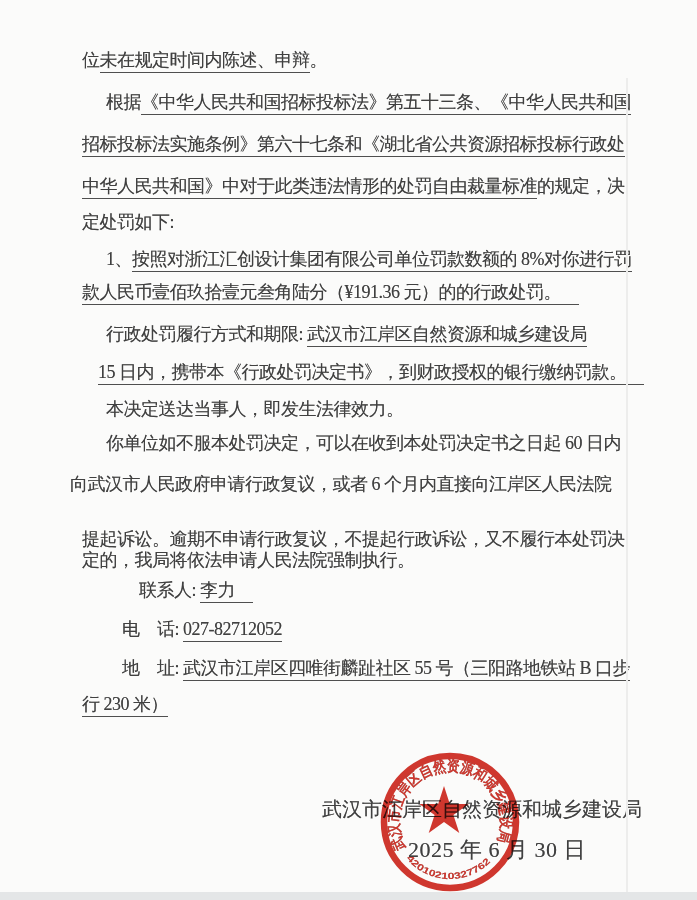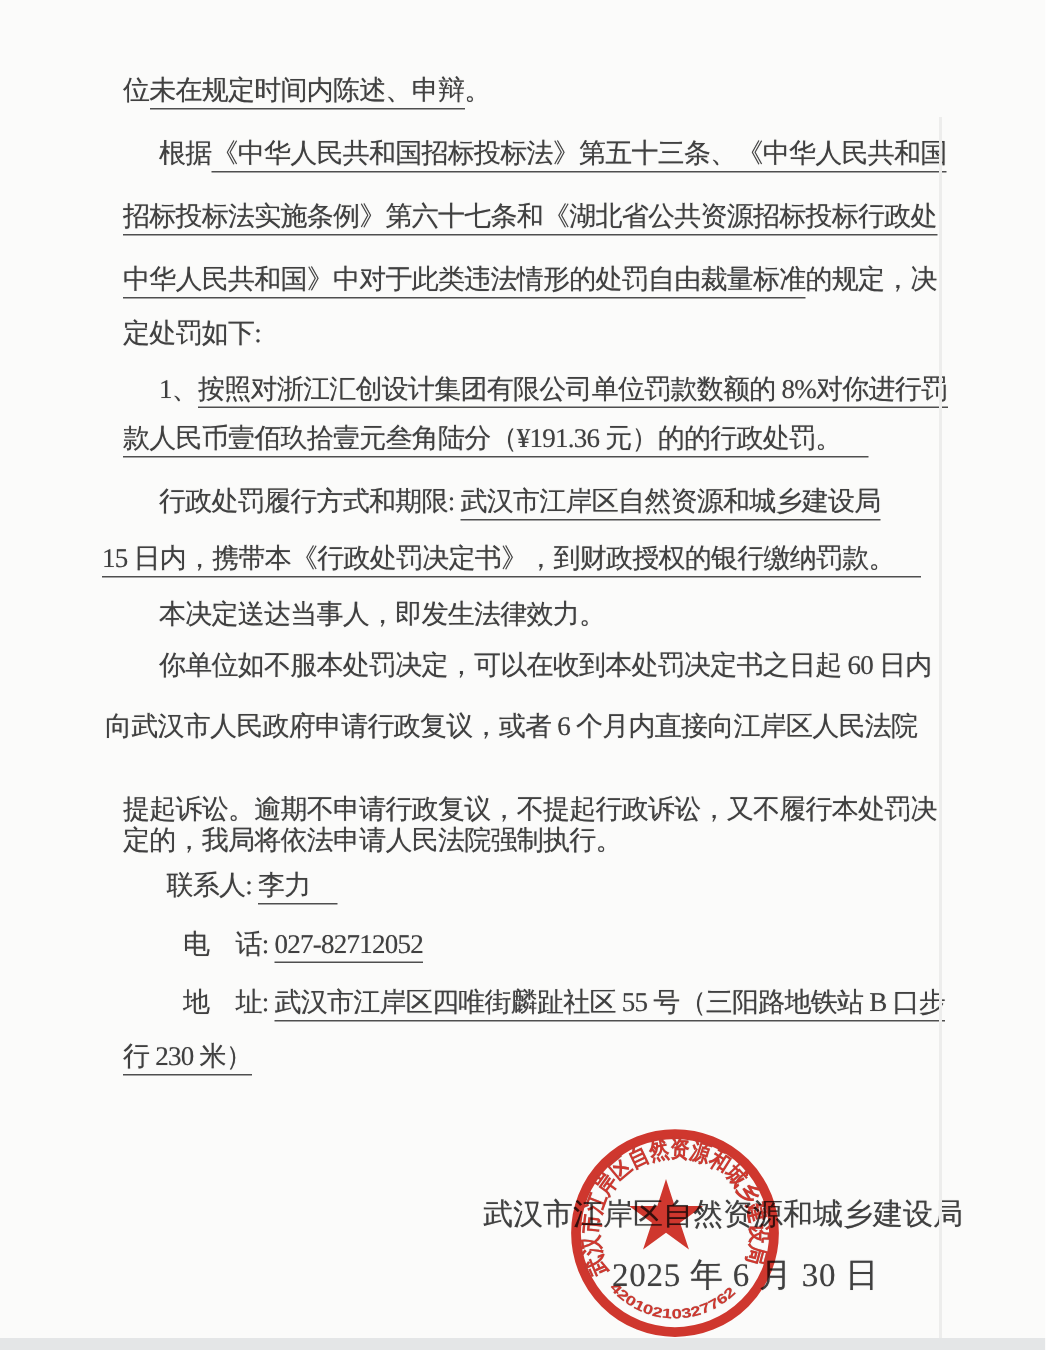--- a/index.html
+++ b/index.html
@@ -85,27 +85,27 @@
 
   <div id="body-text">
       <div class="tline" style="top: 48px; left: 82px;"><span>位</span><span class="u">未在规定时间内陈述、申辩</span><span>。</span></div>
       <div class="tline" style="top: 90px; left: 106px;"><span>根据</span><span class="u">《中华人民共和国招标投标法》第五十三条、《中华人民共和国</span></div>
       <div class="tline" style="top: 132px; left: 82px;"><span class="u">招标投标法实施条例》第六十七条和《湖北省公共资源招标投标行政处</span></div>
       <div class="tline" style="top: 174px; left: 82px;"><span class="u">中华人民共和国》中对于此类违法情形的处罚自由裁量标准</span><span>的规定，决</span></div>
       <div class="tline" style="top: 210px; left: 82px; text-align: center;"><span>定处罚如下:</span></div>
       <div class="tline" style="top: 247px; left: 106px; font-family: Liberation Serif, serif;"><span>1、</span><span class="u">按照对浙江汇创设计集团有限公司单位罚款数额的 8%对你进行罚</span></div>
       <div class="tline" style="top: 280px; left: 82px;"><span class="u">款人民币壹佰玖拾壹元叁角陆分（¥191.36 元）的的行政处罚。　</span></div>
       <div class="tline" style="top: 322px; left: 106px;"><span>行政处罚履行方式和期限: </span><span class="u">武汉市江岸区自然资源和城乡建设局</span></div>
-      <div class="tline" style="top: 360px; left: 68px; font-family: Liberation Serif, serif;"><span class="u">15 日内，携带本《行政处罚决定书》，到财政授权的银行缴纳罚款。　</span></div>
+      <div class="tline" style="top: 360px; left: 98px; font-family: Liberation Serif, serif;"><span class="u">15 日内，携带本《行政处罚决定书》，到财政授权的银行缴纳罚款。　</span></div>
       <div class="tline" style="top: 397px; left: 106px;"><span>本决定送达当事人，即发生法律效力。</span></div>
       <div class="tline" style="top: 431px; left: 106px;"><span>你单位如不服本处罚决定，可以在收到本处罚决定书之日起 60 日内</span></div>
       <div class="tline" style="top: 472px; left: 70px;"><span>向武汉市人民政府申请行政复议，或者 6 个月内直接向江岸区人民法院</span></div>
       <div class="tline" style="top: 511px; left: 82px; margin-top: 16px;"><span>提起诉讼。逾期不申请行政复议，不提起行政诉讼，又不履行本处罚决</span></div>
       <div class="tline" style="top: 548px; left: 82px;"><span>定的，我局将依法申请人民法院强制执行。</span></div>
-      <div class="tline" style="top: 578px; left: 111px;"><span>联系人: </span><span class="u">李力　</span></div>
+      <div class="tline" style="top: 578px; left: 139px;"><span>联系人: </span><span class="u">李力　</span></div>
       <div class="tline" style="top: 617px; left: 122px;"><span>电　话: </span><span class="u">027-82712052</span></div>
       <div class="tline" style="top: 656px; left: 122px;"><span>地　址: </span><span class="u">武汉市江岸区四唯街麟趾社区 55 号（三阳路地铁站 B 口步</span></div>
       <div class="tline" style="top: 692px; left: 82px;"><span class="u">行 230 米）</span></div>
     </div>
 
   <div class="sig">武汉市江岸区自然资源和城乡建设局</div>
 
   <div class="date">2025 年 6 月 30 日</div>
 
   <div class="seal">

